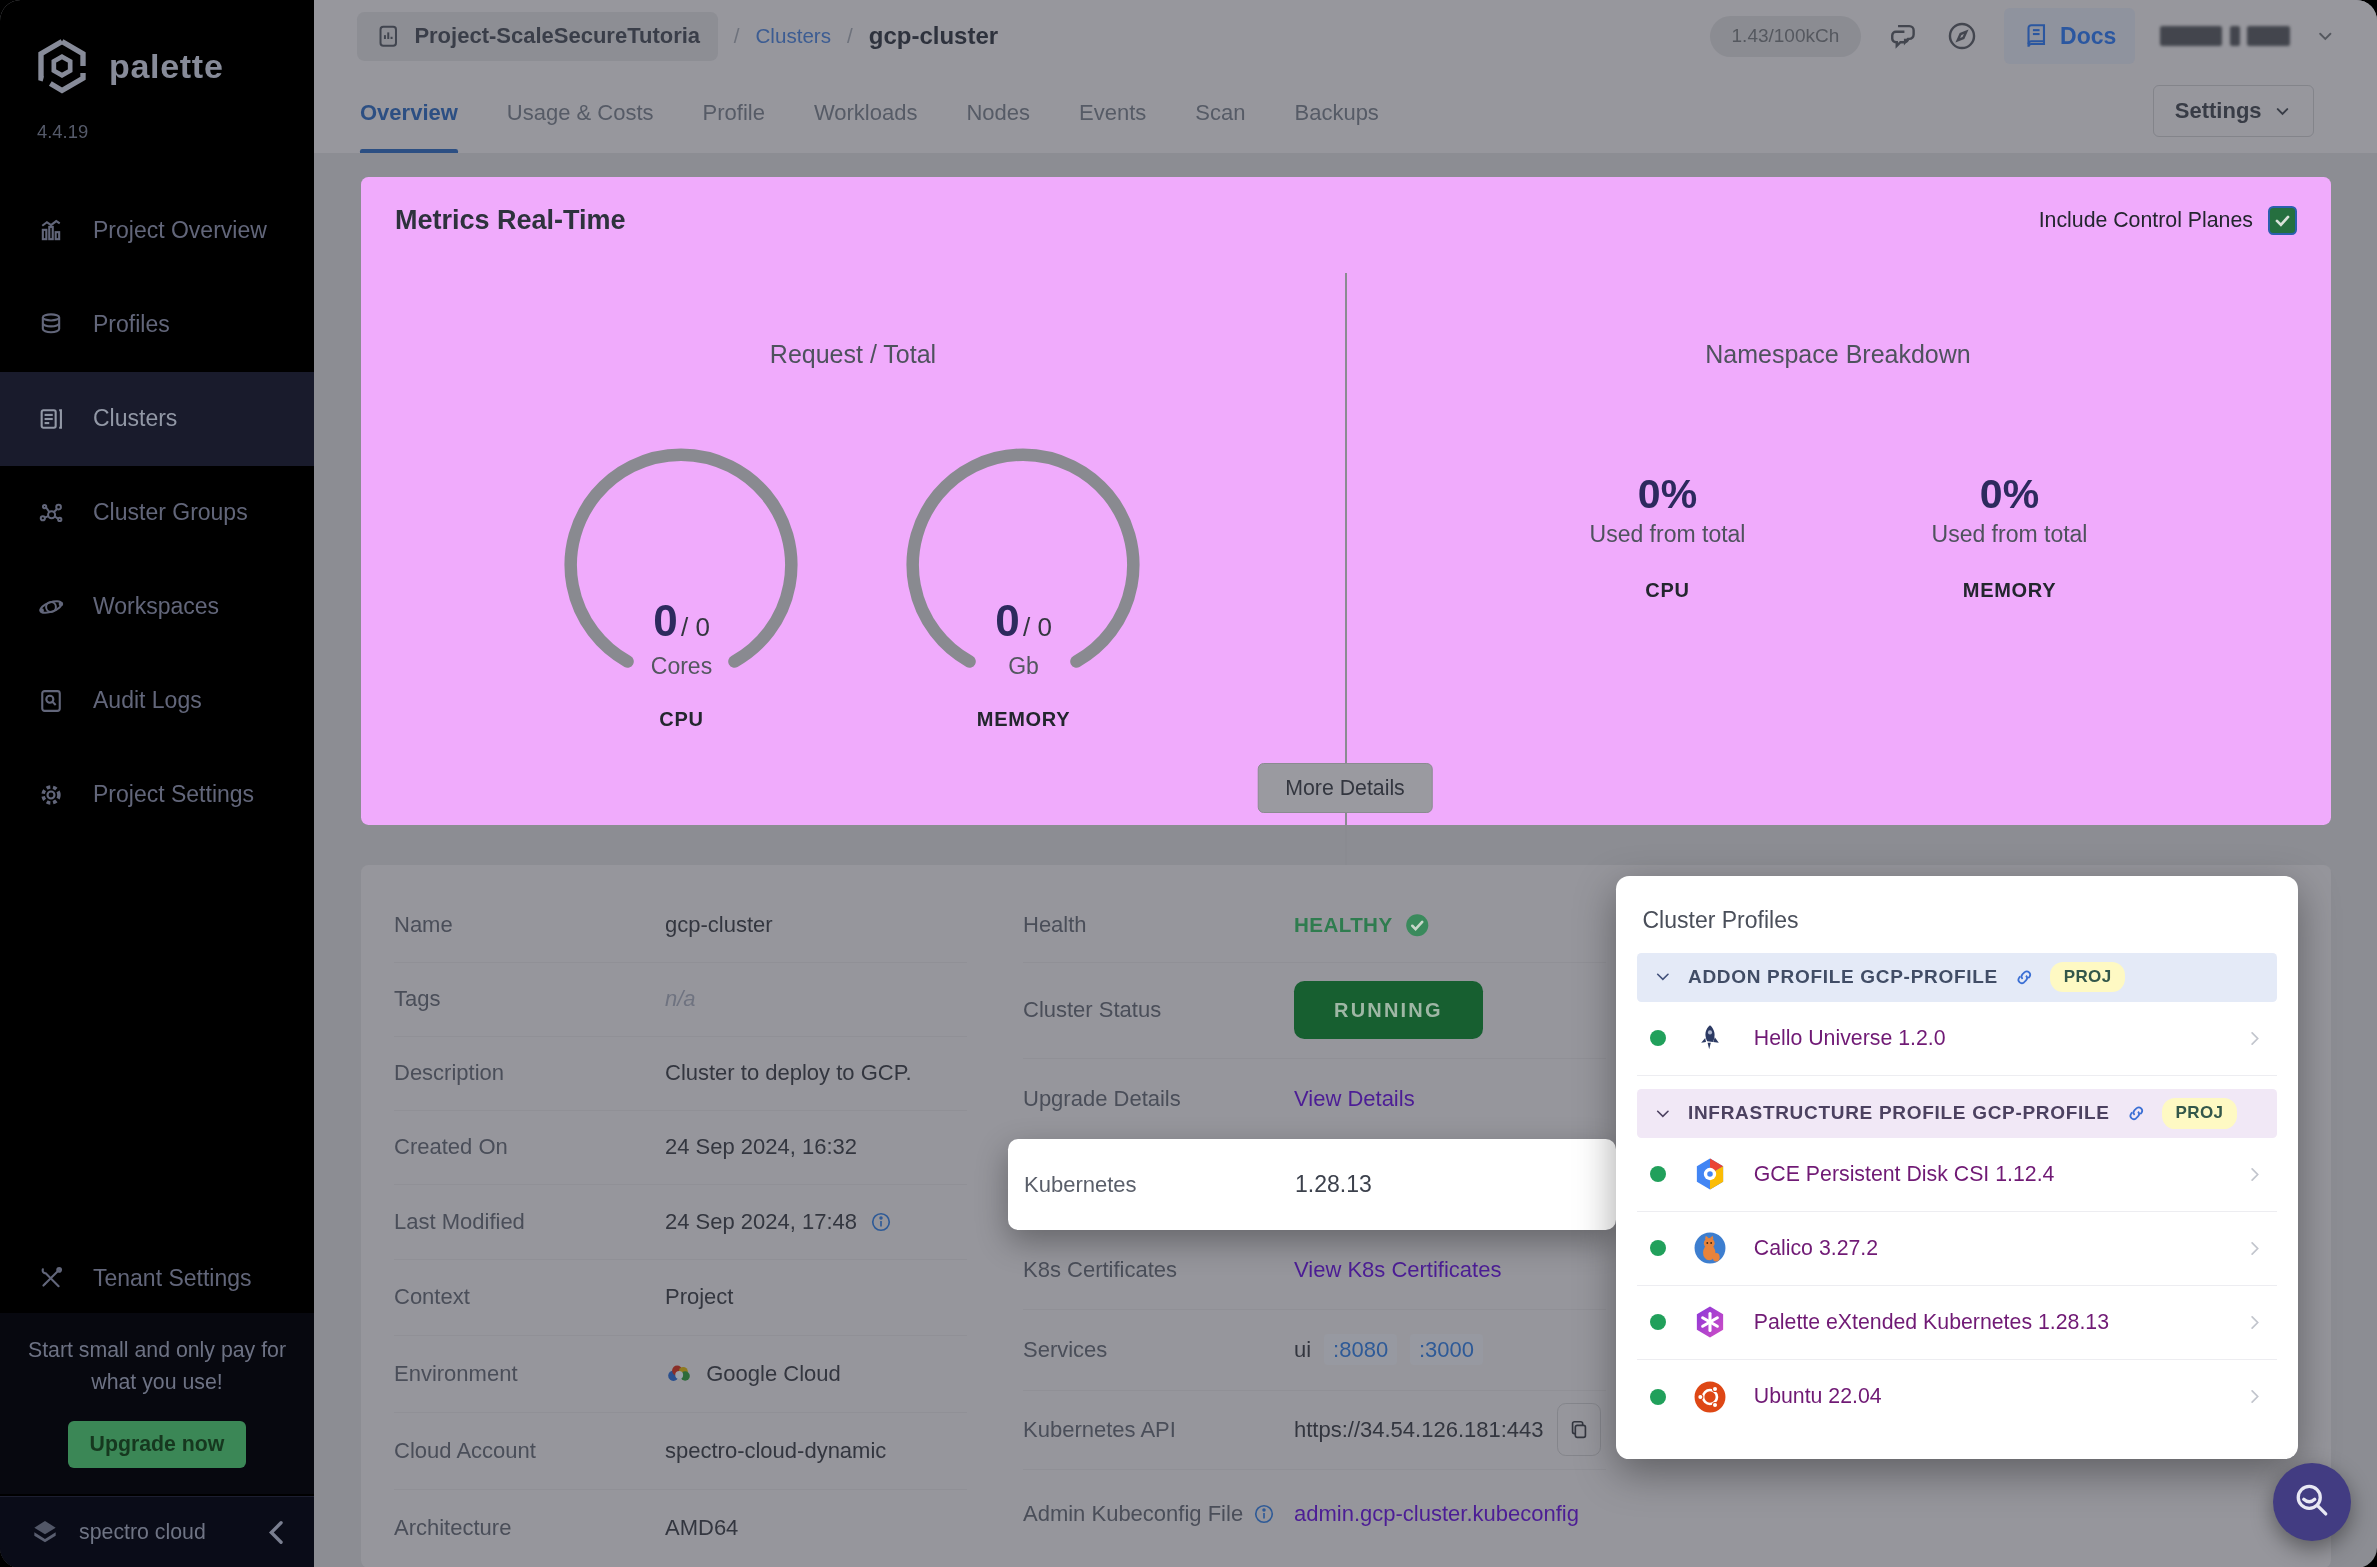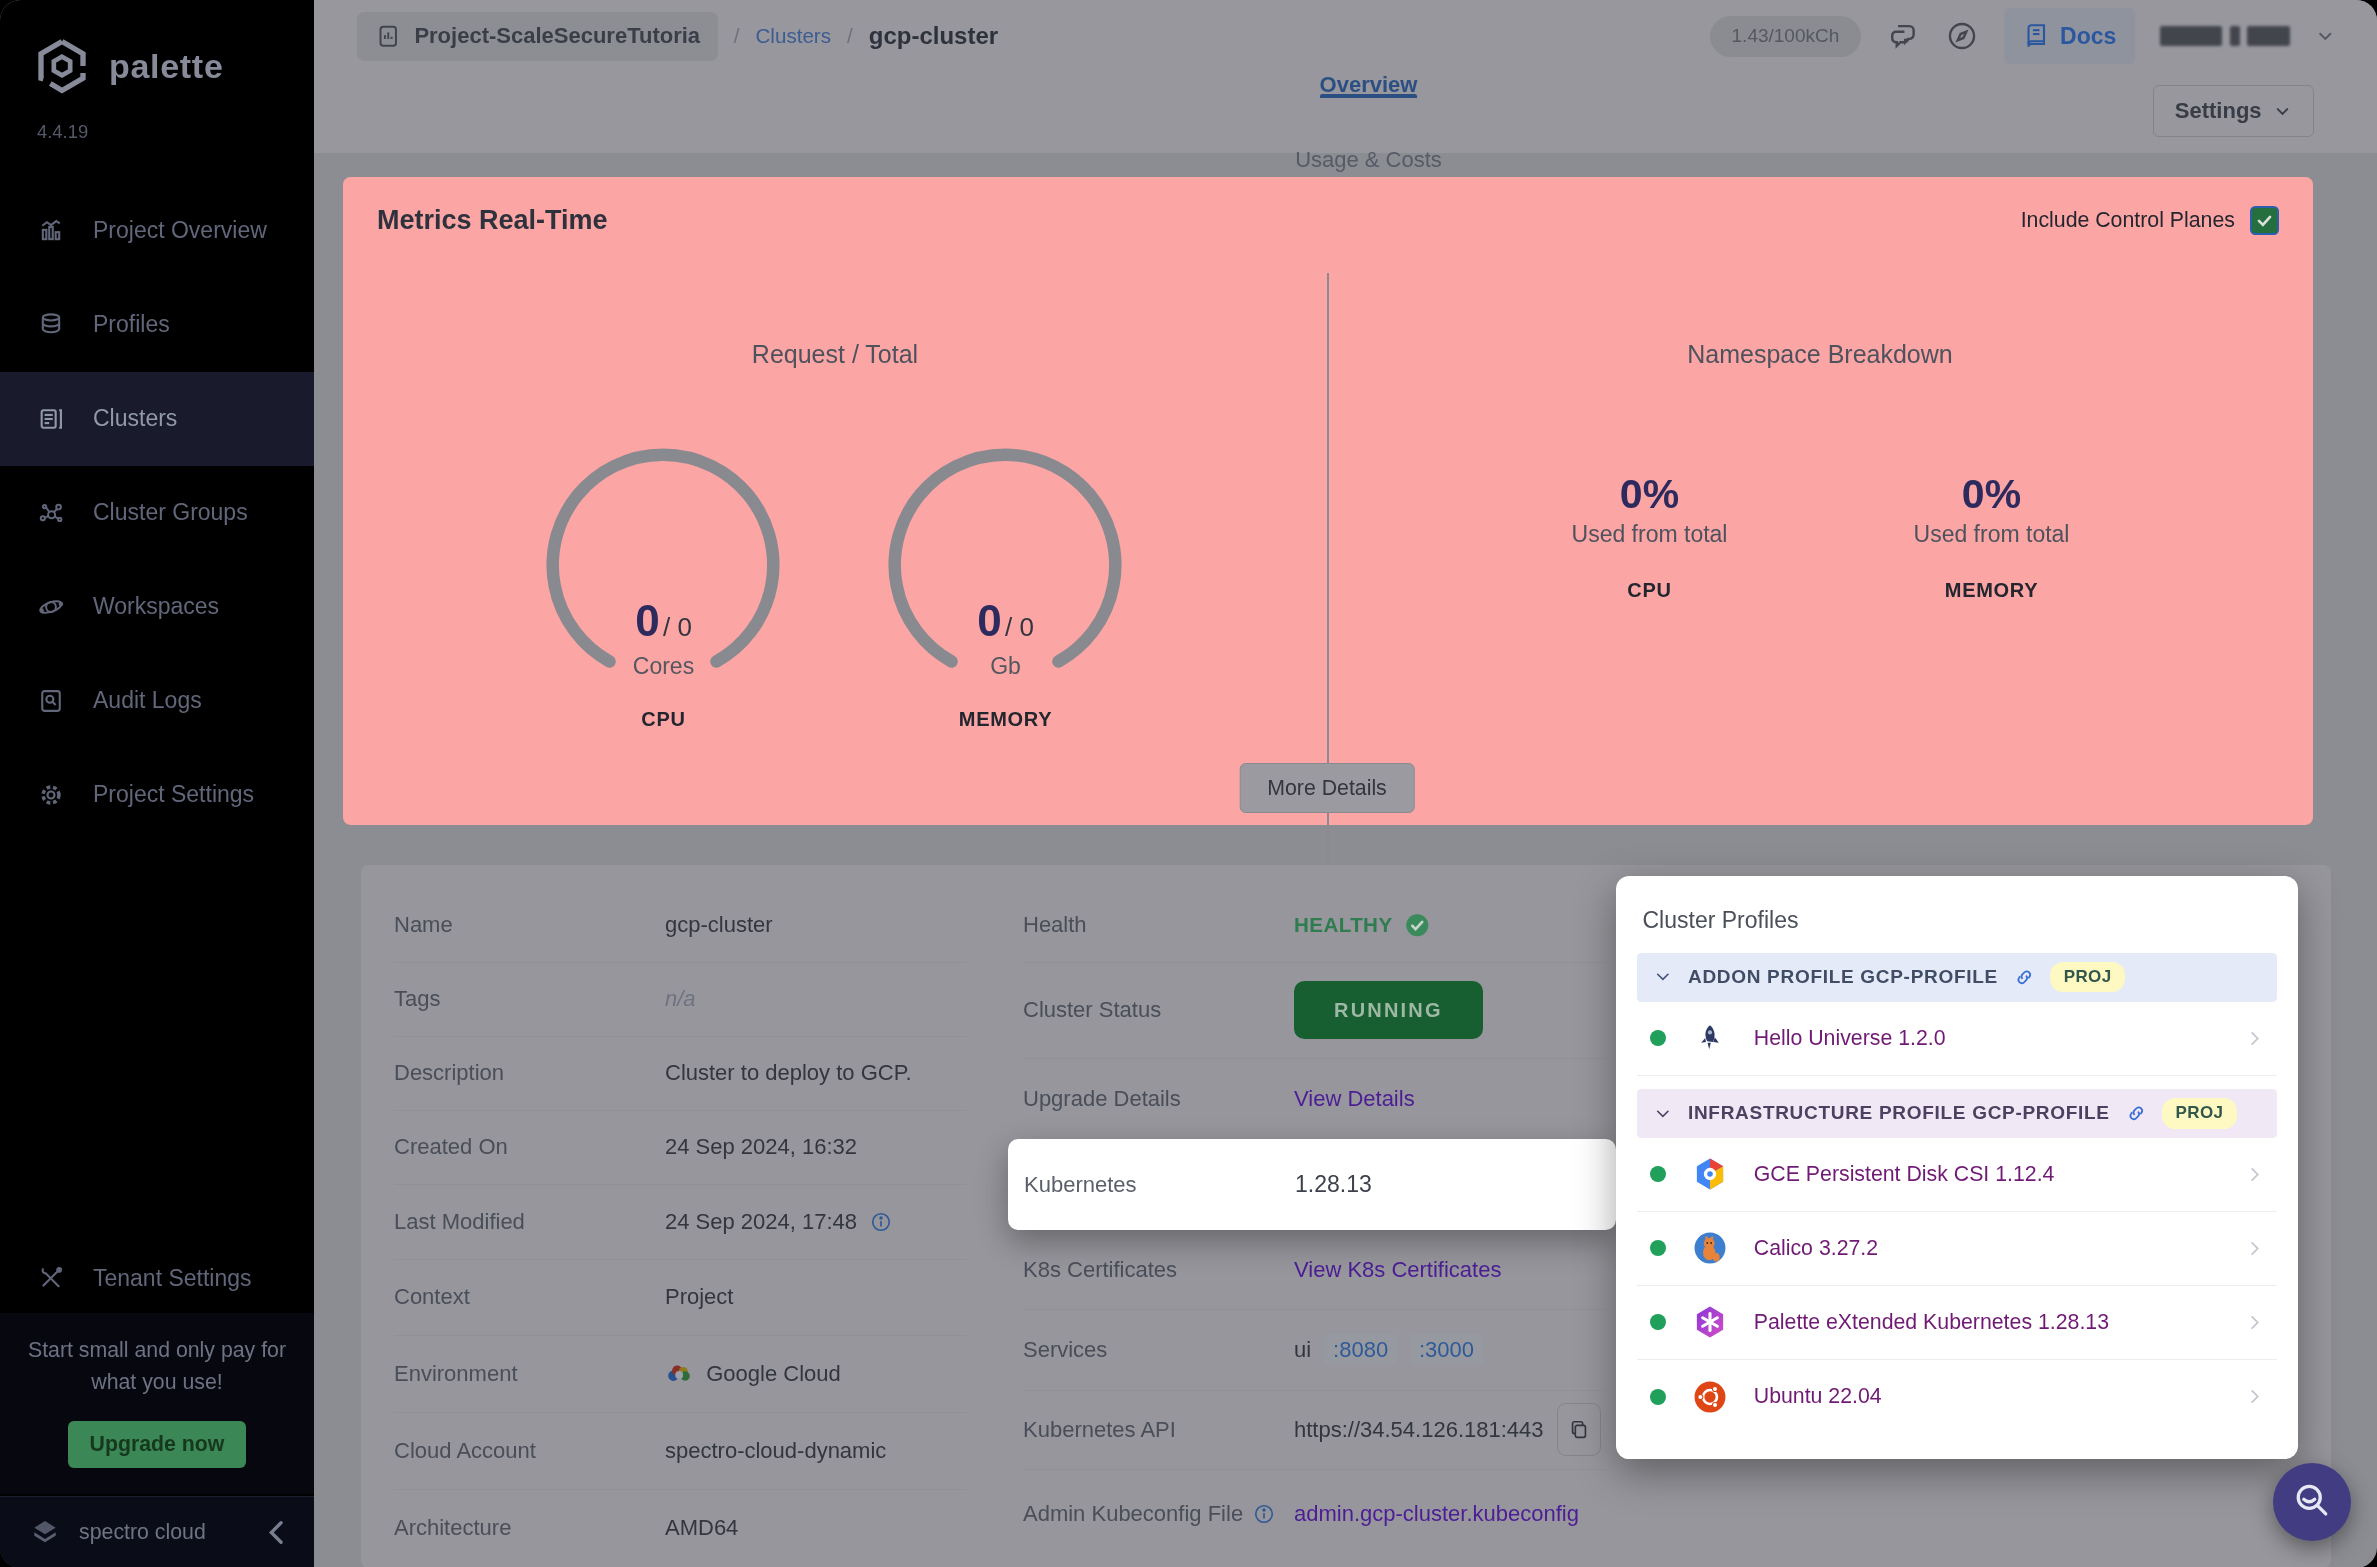--- a/index.html
+++ b/index.html
@@ -44,34 +44,34 @@
                 display:flex; align-items:center; font-size:19px; color:#55585f; }
   .icon-btn { background:none; border:none; cursor:pointer; display:flex; align-items:center; }
   .docs-chip { display:flex; align-items:center; gap:10.3px; height:56px; padding:0 19px;
                background:#8f939e; border-radius:5.9px; cursor:pointer; }
   .docs-chip span { font-size:23px; font-weight:600; color:#2b57a0; }
   .redacted { display:flex; align-items:center; gap:7.4px; filter:blur(1.8px); opacity:.9; }
   .redacted i { display:block; height:20.6px; background:#3a3d45; border-radius:2.2px; }
 
   
   .tabsbar { position:absolute; left:314px; top:72px; width:2063px; height:81px; background:#97979d;
-             display:flex; align-items:center; padding-left:46px; gap:49px;flex-direction:column; }
+             display:flex; align-items:center; padding-left:46px; gap:49px; }
   .tab { position:relative; font-size:22px; color:#565b66; font-weight:500; height:100%;
          display:flex; align-items:center; cursor:pointer; }
   .tab.active { color:#2c4f83; font-weight:700; }
   .tab.active::after { content:""; position:absolute; left:0; right:0; bottom:0; height:4.4px;
                        background:#2c4f83; border-radius:2.2px 2.2px 0 0; }
   .settings-btn { position:absolute; right:63px; top:13.2px; height:52px; padding:0 20.6px;
                   display:flex; align-items:center; gap:11.8px; background:#97979d;
                   border:1.5px solid #83848a; border-radius:5.9px; font-size:22px; font-weight:600;
                   color:#383c46; cursor:pointer; }
 
   
-  .metrics-card { position:absolute; left:343px; top:177px; width:1970px; height:648px;
-                  background:#fca5a5; border-radius:7.4px; }
+  .metrics-card { position:absolute; left:361px; top:177px; width:1970px; height:648px;
+                  background:#f0abfc; border-radius:7.4px; }
   .metrics-head { display:flex; justify-content:space-between; align-items:center; padding:28px 34px 0 34px; }
   .metrics-title { font-size:27px; font-weight:600; color:#2e323d; }
   .include-wrap { display:flex; align-items:center; gap:14.7px; cursor:pointer; }
   .include-label { font-size:21.3px; color:#23262e; }
   .checkbox { width:29.4px; height:29.4px; background:#256f3f; border:2.2px solid #2b5fae; border-radius:5.2px;
               display:flex; align-items:center; justify-content:center; }
   .metrics-divider { position:absolute; left:984px; top:96px; height:633px; width:1.5px; background:#8a8b91; }
   .half-title { position:absolute; top:163px; font-size:25px; color:#4e525d; }
   .half-title.left { left:0; width:984px; text-align:center; }
   .half-title.right { left:984px; width:986px; text-align:center; }

